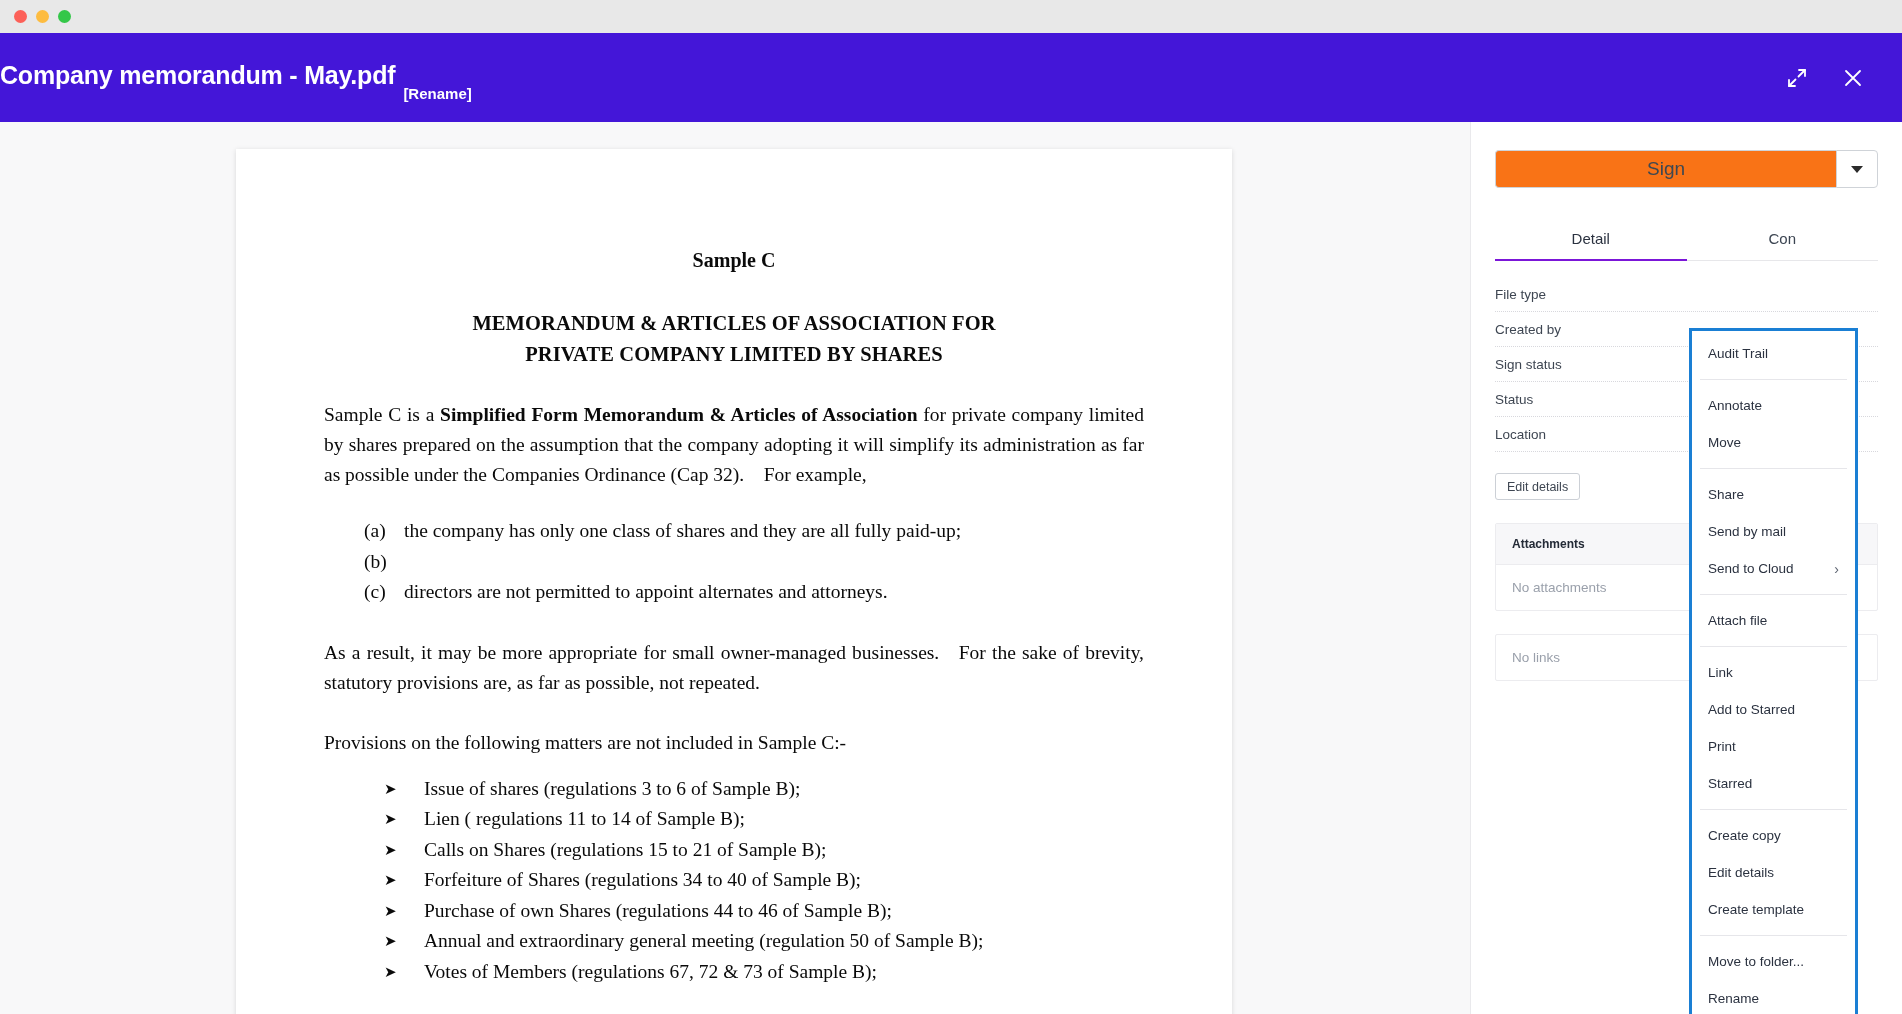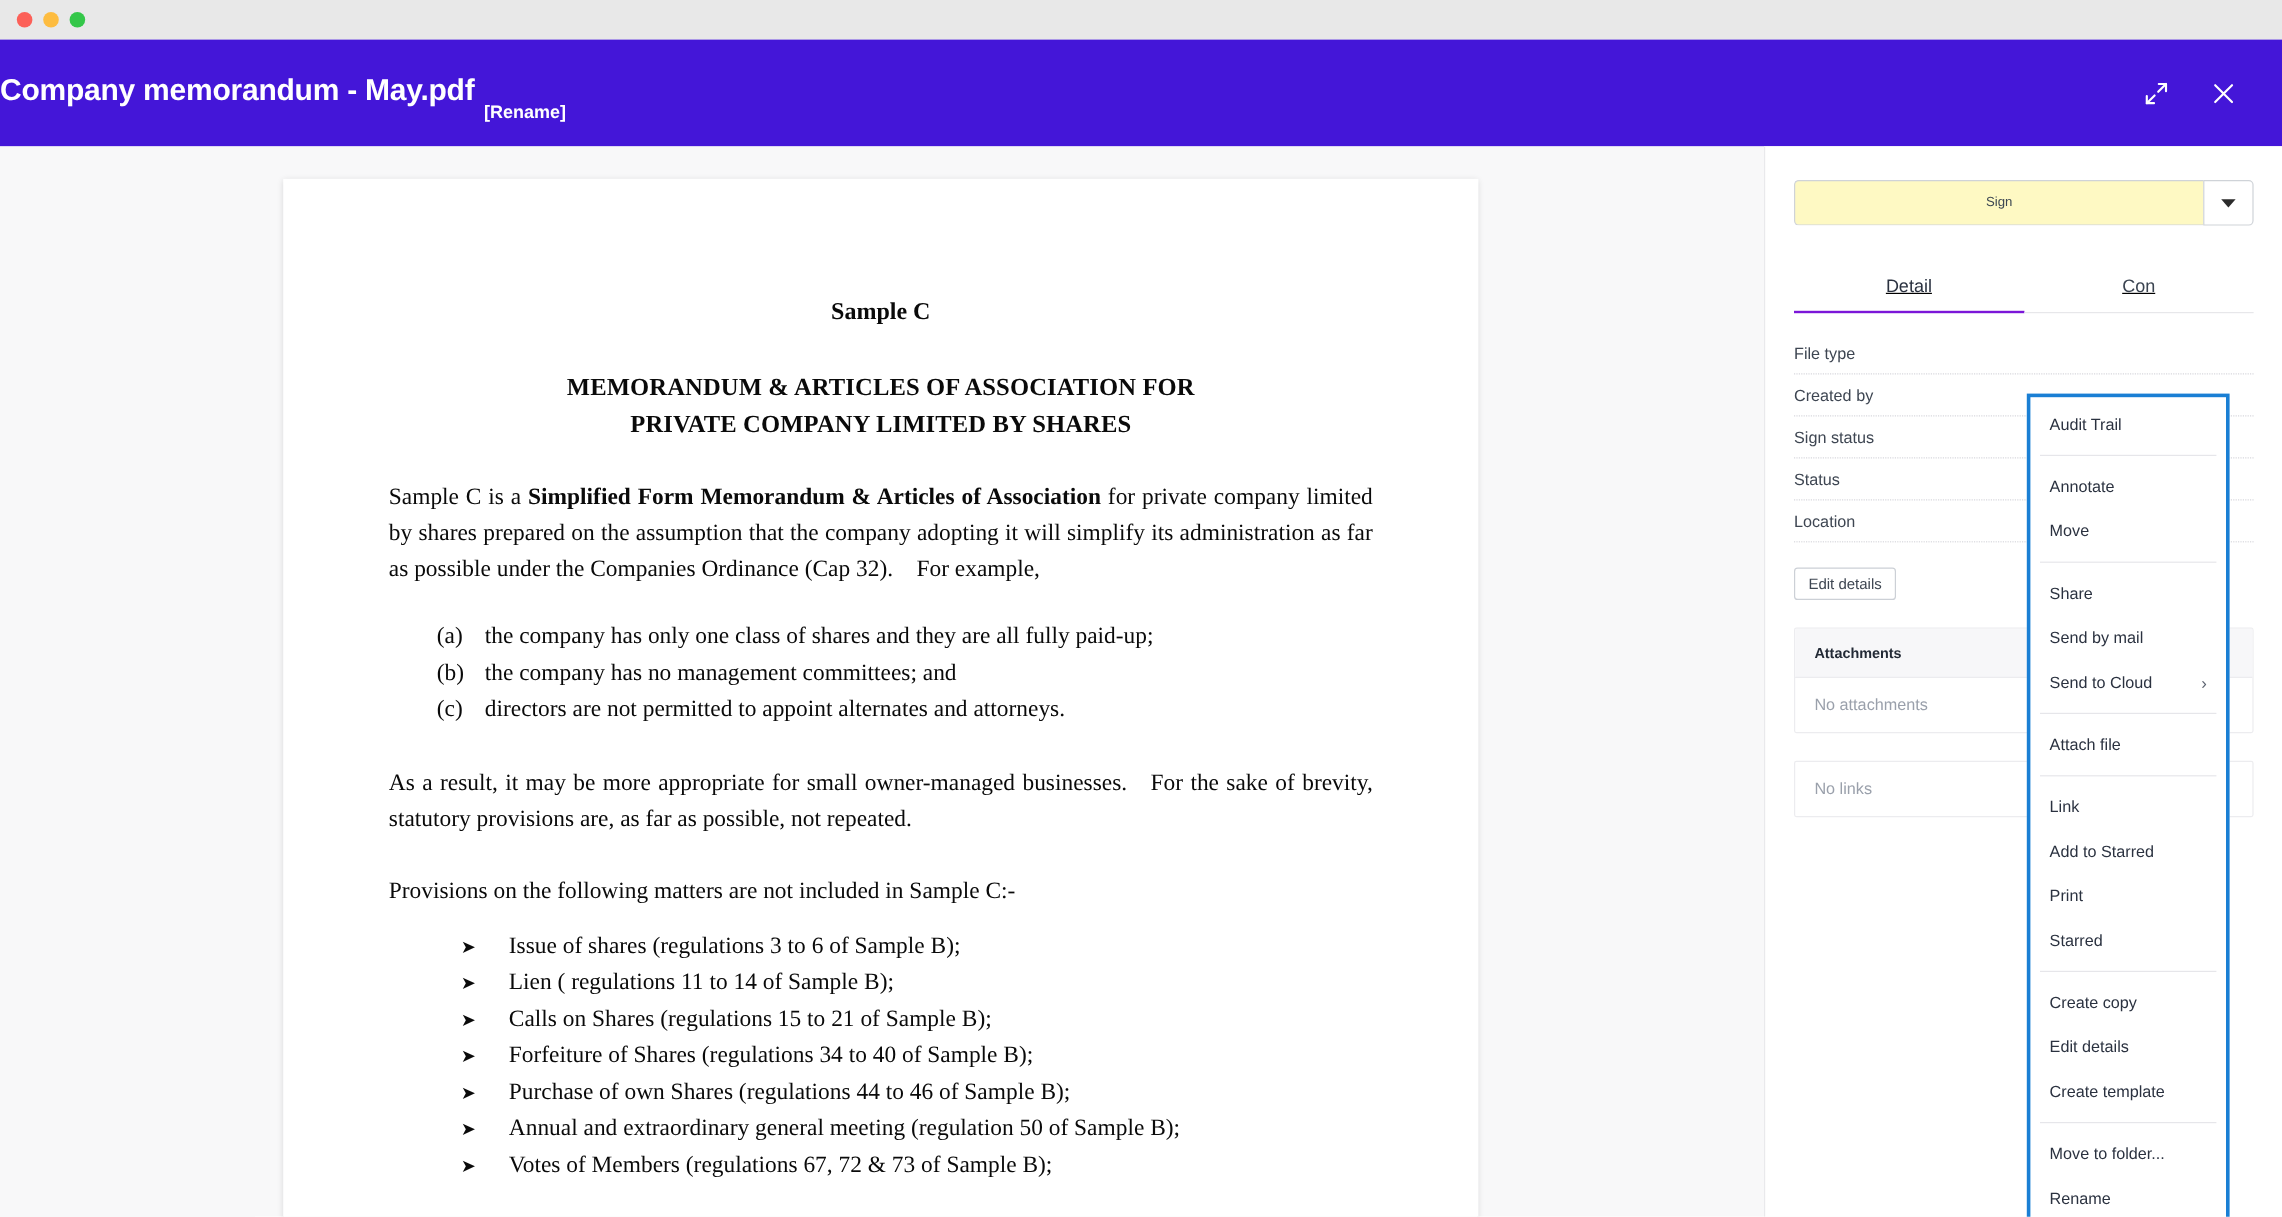--- a/index.html
+++ b/index.html
@@ -95,37 +95,37 @@
 
   
   .sidebar {
     position: absolute; right: 0; top: 0; width: 432px; height: 892px;
     background: #ffffff; border-left: 1px solid #e9e9ec;
     padding: 28px 24px 0 24px;
   }
   .sign-row { display: flex; height: 38px; }
   .sign-btn {
     flex: 1; border: 1px solid #cfd3d8; border-right: none;
-    border-radius: 4px 0 0 4px; background: #fef9c3;
-    color: #3d4852; font-size: 11px;
+    border-radius: 4px 0 0 4px; background: #f97316;
+    color: #3d4852; font-size: 19px;
     display: flex; align-items: center; justify-content: center;
     cursor: pointer;
   }
   .sign-caret {
     width: 42px; border: 1px solid #cfd3d8; border-radius: 0 4px 4px 0;
     background: #ffffff; display: flex; align-items: center; justify-content: center;
     cursor: pointer;
   }
   .caret-glyph {
     width: 0; height: 0;
     border-left: 6px solid transparent; border-right: 6px solid transparent;
     border-top: 7px solid #2b2b2b;
   }
 
-  .tabs { display: flex; margin-top: 42px; text-decoration: underline; }
+  .tabs { display: flex; margin-top: 42px; }
   .tab {
     flex: 1; text-align: center; font-size: 15px; color: #3b4451;
     padding-bottom: 12px; cursor: pointer;
     border-bottom: 1px solid #e7e7ea;
   }
   .tab.active { border-bottom: 2px solid #7b16d8; color: #2b3240; }
 
   .detail-list { margin-top: 16px; }
   .detail-row {
     display: flex; align-items: center; justify-content: space-between;
@@ -215,21 +215,20 @@
           <span>Sample C is a </span><b>Simplified Form Memorandum &amp; Articles of Association</b><span> for private company limited by shares prepared on the assumption that the company adopting it will simplify its administration as far as possible under the Companies Ordinance (Cap 32). For example,</span>
         </p>
 
         <div class="doc-list">
           <div class="doc-li">
             <span class="marker">(a)</span>
             <span>the company has only one class of shares and they are all fully paid-up;</span>
           </div>
           <div class="doc-li">
             <span class="marker">(b)</span>
-            <span>the company has no management committees; and</span>
           </div>
           <div class="doc-li">
             <span class="marker">(c)</span>
             <span>directors are not permitted to appoint alternates and attorneys.</span>
           </div>
         </div>
 
         <p class="doc-p">As a result, it may be more appropriate for small owner-managed businesses. For the sake of brevity, statutory provisions are, as far as possible, not repeated.</p>
         <p class="doc-p">Provisions on the following matters are not included in Sample C:-</p>
 

